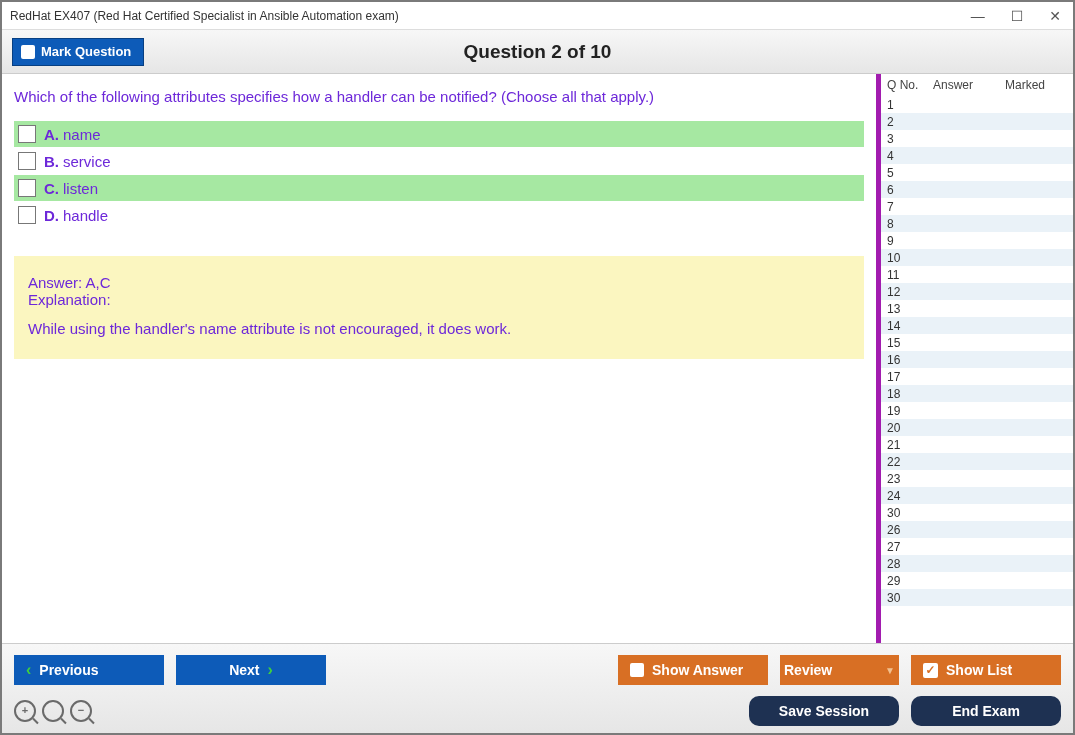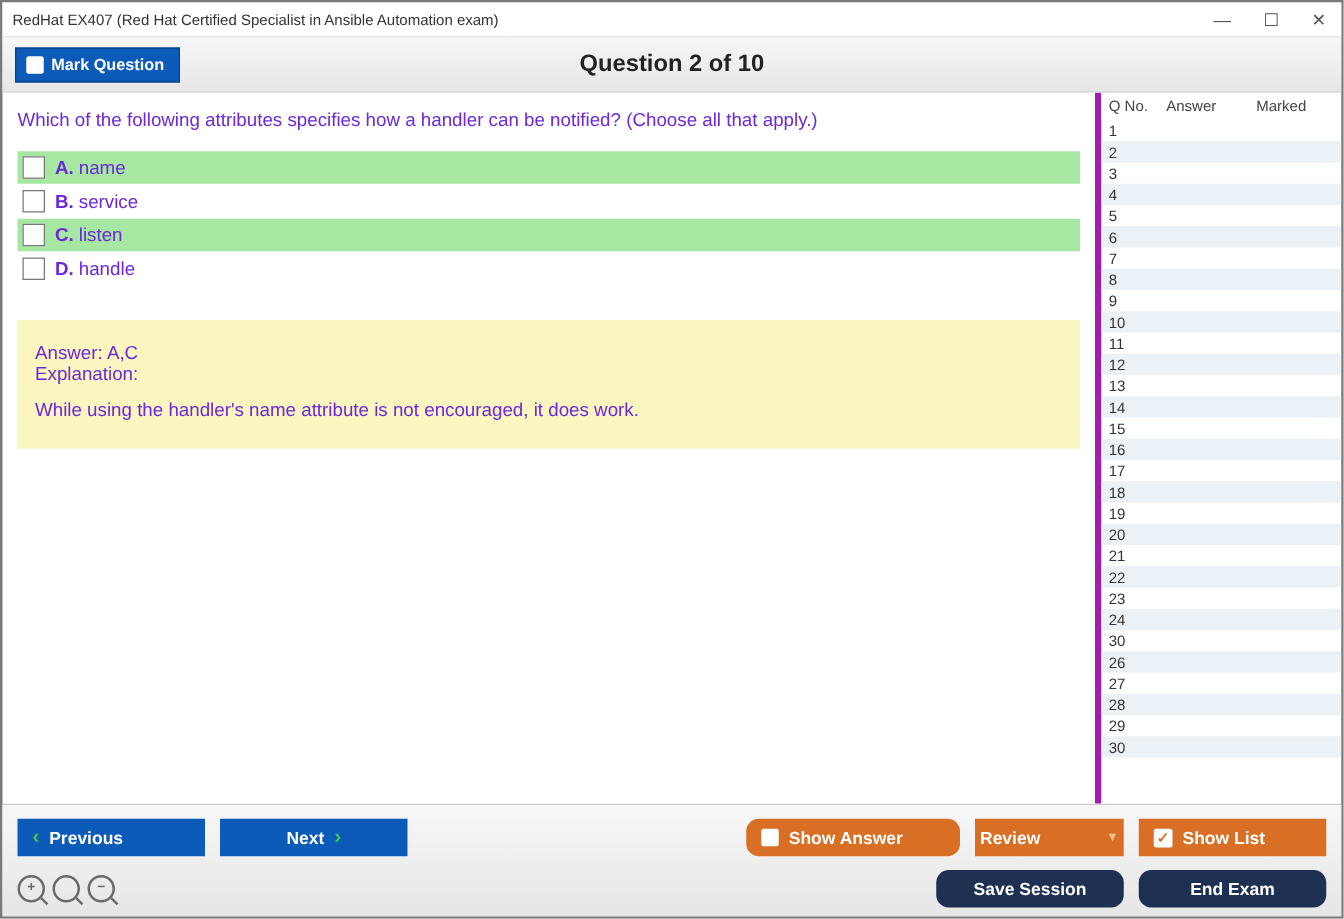--- a/index.html
+++ b/index.html
@@ -167,21 +167,21 @@
   cursor: pointer;
   gap: 8px;
   border: none;
   padding: 0 14px;
 }
 .btn-blue { background: #0d5bb8; }
 .btn-orange { background: #d86f24; }
 .btn-dark { background: #1e3152; border-radius: 10px; }
 .btn-prev { width: 150px; justify-content: flex-start; padding-left:12px;}
 .btn-next { width: 150px; }
-.btn-show-answer { width: 171px; justify-content:flex-start; padding-left:12px;border-radius:10px;}
+.btn-show-answer { width: 150px; justify-content:flex-start; padding-left:12px;}
 .btn-review { width: 119px; justify-content: space-between; padding: 0 4px;}
 .btn-show-list { width: 150px; justify-content:flex-start; padding-left:12px;}
 .btn-save { width: 150px; }
 .btn-end { width: 150px; }
 .spacer { flex:1; }
 .chev { font-size: 16px; font-weight: bold; }
 .chev.green { color: #3fcf3f; }
 .chev.orange-dd { color: #f2c08e; font-size:10px;}
 .cb-white { width:14px; height:14px; background:#fff; border-radius:2px; display:inline-block;}
 .cb-check { width:15px; height:15px; background:#fff; border-radius:2px; display:inline-flex; align-items:center; justify-content:center; color:#d86f24; font-size:12px; font-weight:bold;}

